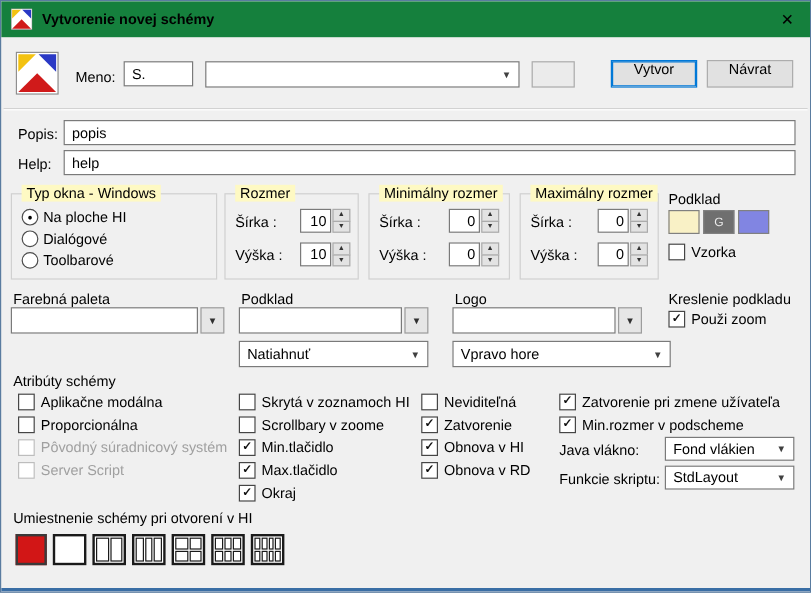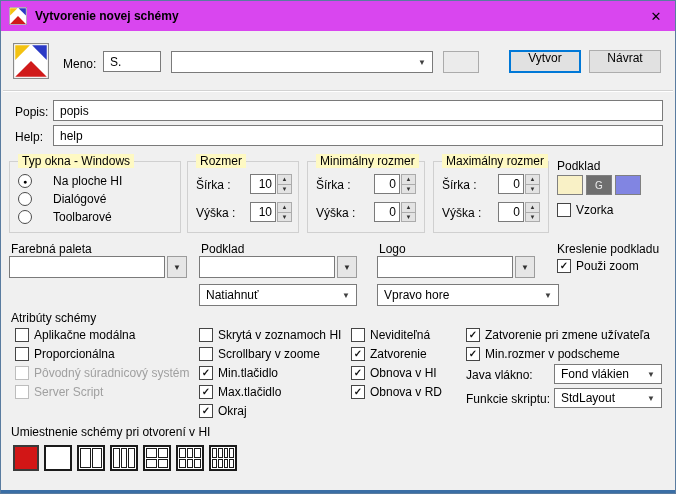--- a/index.html
+++ b/index.html
@@ -1,34 +1,34 @@
 <!DOCTYPE html>
 <html><head>
 <meta charset="utf-8">
 <style>
   html,body{margin:0;padding:0;}
   body{font-family:"Liberation Sans", sans-serif; font-size:12px; color:#000; background:#d8d8d8; cursor:default;}
   .dialog{position:relative; width:674px; height:492px; background:#f0f0f0; border:1px solid #5a7ca0; overflow:hidden;}
   .abs{position:absolute;}
-  .titlebar{position:absolute; left:0; top:0; right:0; height:30px; background:#d946ef; display:flex; align-items:center; padding-left:8px; box-sizing:border-box;}
+  .titlebar{position:absolute; left:0; top:0; right:0; height:30px; background:#15803d; display:flex; align-items:center; padding-left:8px; box-sizing:border-box;}
   .title-text{font-weight:bold; margin-left:8px; white-space:nowrap;}
   .close-btn{margin-left:auto; width:38px; height:30px; display:flex; align-items:center; justify-content:center; font-size:13px;}
   .sep{position:absolute; left:2px; right:2px; top:89px; height:0; border-top:1px solid #d2d2d2; border-bottom:1px solid #ffffff;}
   .ti{background:#fff; border:1px solid #7a7a7a; box-sizing:border-box; display:flex; align-items:center; padding:0 6px; white-space:nowrap; overflow:hidden;}
   .btn{background:#e1e1e1; border:1px solid #adadad; box-sizing:border-box; display:flex; align-items:flex-start; justify-content:center;}
   .btn.default{border-color:#0078d7; box-shadow: inset 0 0 0 1px #0078d7;}
   .sel{background:#fff; border:1px solid #7a7a7a; box-sizing:border-box; display:flex; align-items:center; justify-content:space-between; padding:0 6px; white-space:nowrap; overflow:hidden;}
   .sel .arrow{font-size:8px; color:#404040; margin-left:4px; flex:0 0 auto;}
   .combo{position:absolute; display:flex; box-sizing:border-box;}
   .combo .combo-field{flex:1; background:#fff; border:1px solid #7a7a7a; box-sizing:border-box; padding:0 6px; display:flex; align-items:center;}
   .combo .combo-btn{width:20px; margin-left:2px; background:#e6e6e6; border:1px solid #9c9c9c; box-sizing:border-box; display:flex; align-items:center; justify-content:center; font-size:8px; color:#303030;}
   .group{position:absolute; border:1px solid #d0d0d0; box-sizing:border-box;}
   .gtitle{position:absolute; top:-8px; left:8px; background:#fef9c3; padding:0 4px; line-height:14px; white-space:nowrap;}
   .plain-label{position:absolute; white-space:nowrap;}
-  .radio{position:absolute; display:flex; align-items:center; gap:21px; white-space:nowrap;}
+  .radio{position:absolute; display:flex; align-items:center; gap:4px; white-space:nowrap;}
   .rdot{width:12px; height:12px; border:1px solid #4c4c4c; border-radius:50%; background:#fff; display:inline-flex; align-items:center; justify-content:center; font-size:7px; line-height:1; color:#000; flex:0 0 auto;}
   .cb{position:absolute; display:flex; align-items:center; gap:5px; white-space:nowrap;}
   .cbox{width:12px; height:12px; border:1px solid #454545; background:#fff; display:inline-flex; align-items:center; justify-content:center; font-size:10px; font-weight:bold; line-height:1; color:#101010; flex:0 0 auto;}
   .cb.dis{color:#a0a0a0;}
   .cb.dis .cbox{border-color:#bdbdbd;}
   .spin{position:absolute; display:flex; height:20px;}
   .spin-val{width:26px; background:#fff; border:1px solid #7a7a7a; box-sizing:border-box; display:flex; align-items:center; justify-content:flex-end; padding-right:3px;}
   .spin-btns{display:flex; flex-direction:column; width:15px; margin-left:1px;}
   .sbtn{flex:1; background:#e3e3e3; border:1px solid #ababab; box-sizing:border-box; display:flex; align-items:center; justify-content:center; font-size:6px; color:#333; line-height:1;}
   .sbtn + .sbtn{margin-top:-1px;}

